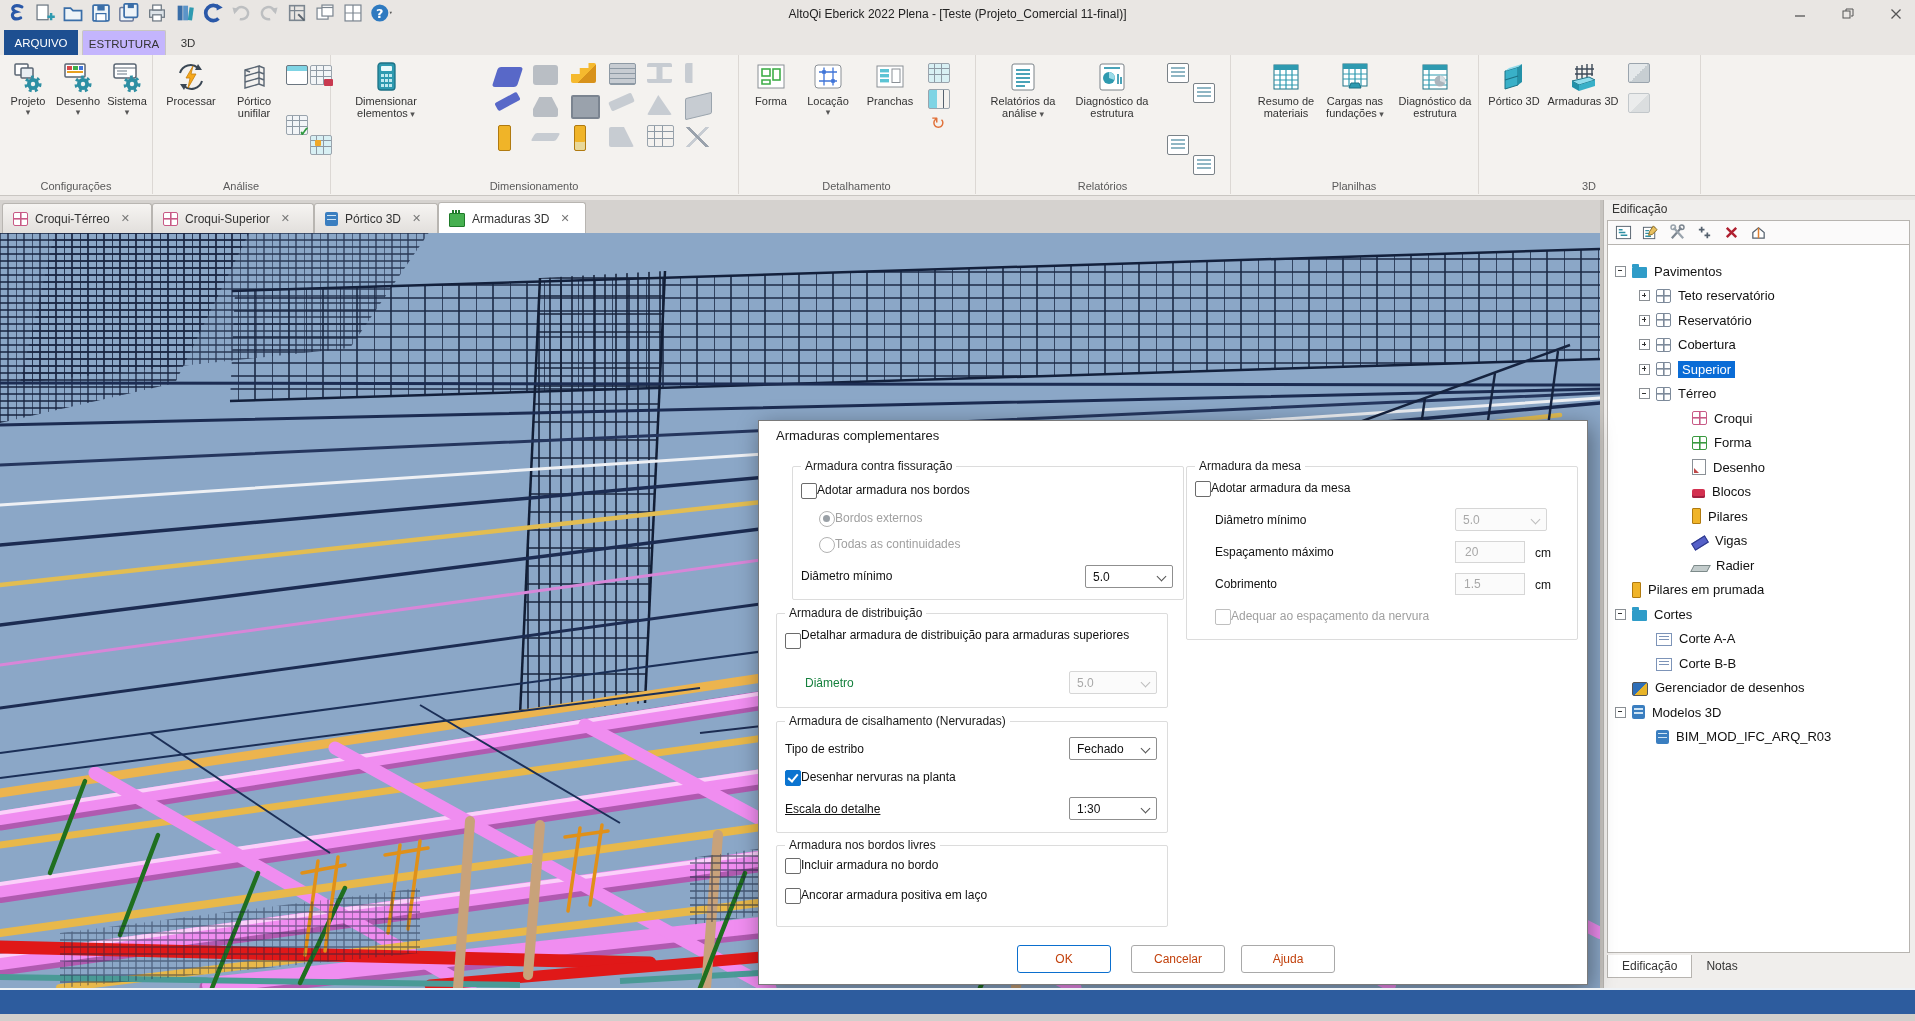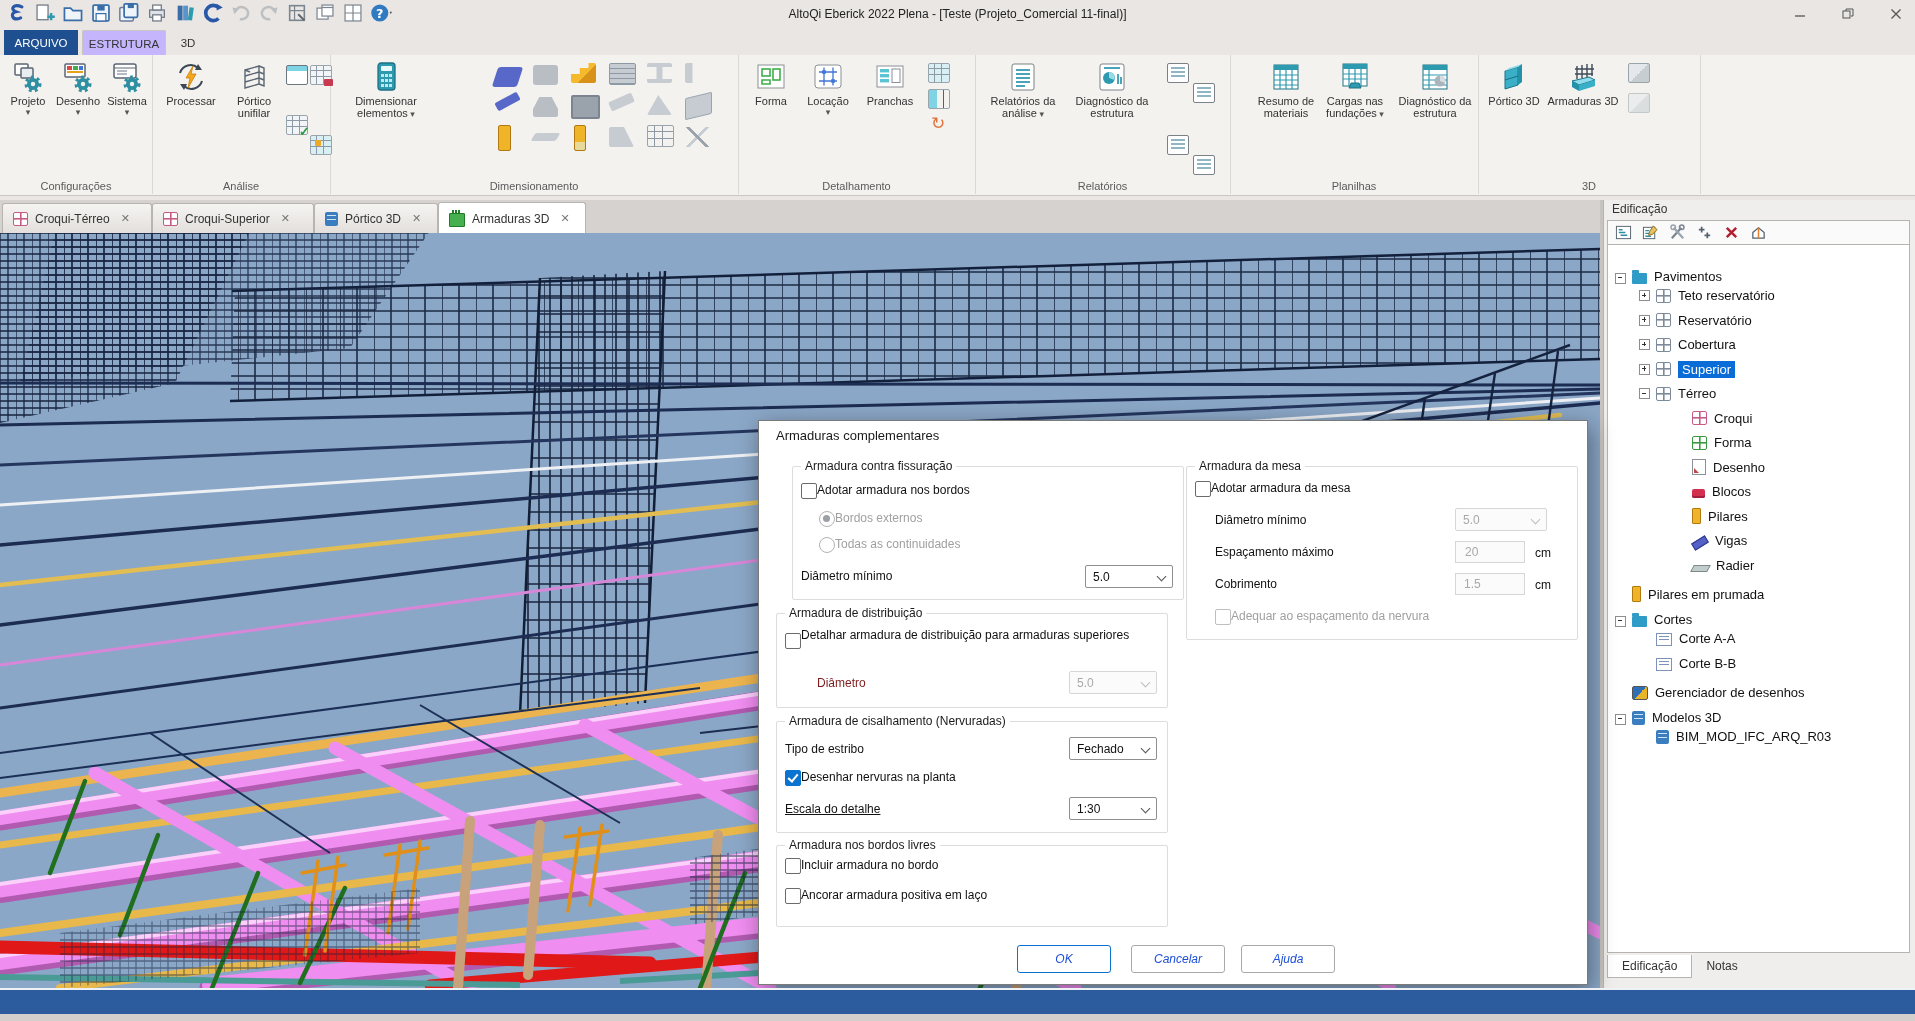--- a/index.html
+++ b/index.html
@@ -80,21 +80,21 @@
   #sb-toolbar{position:absolute;left:3px;top:20px;width:303px;height:25px;background:#fbfafa;border:1px solid #b7b4b0;display:flex;align-items:center;gap:7px;padding-left:5px;box-sizing:border-box;}
   .sbt{width:20px;height:19px;display:flex;align-items:center;justify-content:center;cursor:pointer;}
   #sb-tree{position:absolute;left:3px;top:45px;width:303px;height:708px;background:#fff;border:1px solid #b7b4b0;border-top:none;overflow:hidden;padding-top:14px;box-sizing:border-box;}
   .trow{height:24.5px;display:flex;align-items:center;font-size:13px;color:#111;cursor:default;}
   .exp{width:9px;height:9px;border:1px solid #8a8f94;background:#fff;position:relative;margin-right:6px;flex:none;}
   .exp::after{content:"";position:absolute;left:1.5px;top:3.5px;width:4.5px;height:1.2px;background:#333;}
   .exp.plus::before{content:"";position:absolute;left:3.6px;top:1.5px;width:1.2px;height:4.5px;background:#333;}
   .exp.hidden{visibility:hidden;}
   .tl{margin-left:7px;white-space:nowrap;}
   .tl.sel{background:#0a6cd6;color:#fff;padding:1px 4px;}
-  .d0{padding-left:7px;align-items:flex-end;} .d1{padding-left:31px;} .d2{padding-left:67px;}
+  .d0{padding-left:7px;} .d1{padding-left:31px;} .d2{padding-left:67px;}
   #sb-tabs{position:absolute;left:3px;top:755px;height:23px;display:flex;}
   .btab{height:22px;padding:0 14px;display:flex;align-items:center;font-size:12px;color:#333;}
   .btab.active{background:#fff;border:1px solid #b7b4b0;border-top:none;}
   
   #statusbar{position:absolute;left:0;top:988px;width:1915px;height:26px;background:#2d5c9e;border-top:2px solid #eef2f6;box-sizing:border-box;}
   #statusbase{position:absolute;left:0;top:1014px;width:1915px;height:7px;background:#d2cfcc;}
   
   #dialog{position:absolute;left:758px;top:420px;width:830px;height:565px;background:#fff;border:1px solid #7a7a7a;box-shadow:3px 6px 22px rgba(0,0,0,.4);box-sizing:border-box;}
   #dlg-title{position:absolute;left:17px;top:7px;font-size:13px;color:#1a1a1a;}
   .gb{position:absolute;border:1px solid #dcdcdc;border-radius:2px;}
@@ -102,28 +102,28 @@
   .row{position:absolute;display:flex;align-items:flex-start;font-size:12px;color:#111;}
   .row.dis{color:#a0a0a0;}
   .cb{width:14px;height:14px;border:1px solid #6b6b6b;border-radius:2px;background:#fff;flex:none;}
   .cb.checked{background:#0b74d0;border-color:#0b74d0;position:relative;}
   .cb.checked::after{content:"";position:absolute;left:4px;top:1px;width:4px;height:8px;border:solid #fff;border-width:0 2px 2px 0;transform:rotate(40deg);}
   .cb.dis{border-color:#bfbfbf;}
   .rb{width:14px;height:14px;border:1px solid #b2b2b2;border-radius:50%;background:#fff;flex:none;}
   .rb.sel{position:relative;}
   .rb.sel::after{content:"";position:absolute;left:3px;top:3px;width:7px;height:7px;border-radius:50%;background:#9aa0a6;}
   .lab{position:absolute;font-size:12px;color:#111;}
-  .lab.dis{color:#7f1d1d;margin-left:12px;}
+  .lab.dis{color:#15803d;}
   .combo{position:absolute;height:23px;background:#fff;border:1px solid #8f8f8f;border-radius:2px;font-size:12px;color:#111;display:flex;align-items:center;padding:0 20px 0 7px;box-sizing:border-box;}
   .combo::after{content:"";position:absolute;right:7px;top:7px;width:6px;height:6px;border:solid #555;border-width:0 0 1.6px 1.6px;transform:rotate(-45deg);}
   .combo.dis{background:#fbfbfb;border-color:#d6d6d6;color:#a8a8a8;}
   .combo.dis::after{border-color:#bdbdbd;}
   .inbox{position:absolute;height:22px;width:70px;background:#fbfbfb;border:1px solid #d6d6d6;font-size:12px;color:#a8a8a8;display:flex;align-items:center;padding-left:8px;box-sizing:border-box;}
   .unit{position:absolute;font-size:12px;color:#111;}
-  .btn{position:absolute;width:92px;height:26px;background:#fff;border:1px solid #a9a9a9;border-radius:3px;font-size:12px;color:#1d4ed8;display:flex;align-items:center;justify-content:center;cursor:pointer;font-style:italic;}
+  .btn{position:absolute;width:92px;height:26px;background:#fff;border:1px solid #a9a9a9;border-radius:3px;font-size:12px;color:#c2410c;display:flex;align-items:center;justify-content:center;cursor:pointer;}
   .btn.default{border:1.6px solid #0b6fce;}
 </style>
 </head>
 <body>
 
 <div id="app">
 
   <div id="titlebar">
     <div id="qat">
       <span class="qi">

